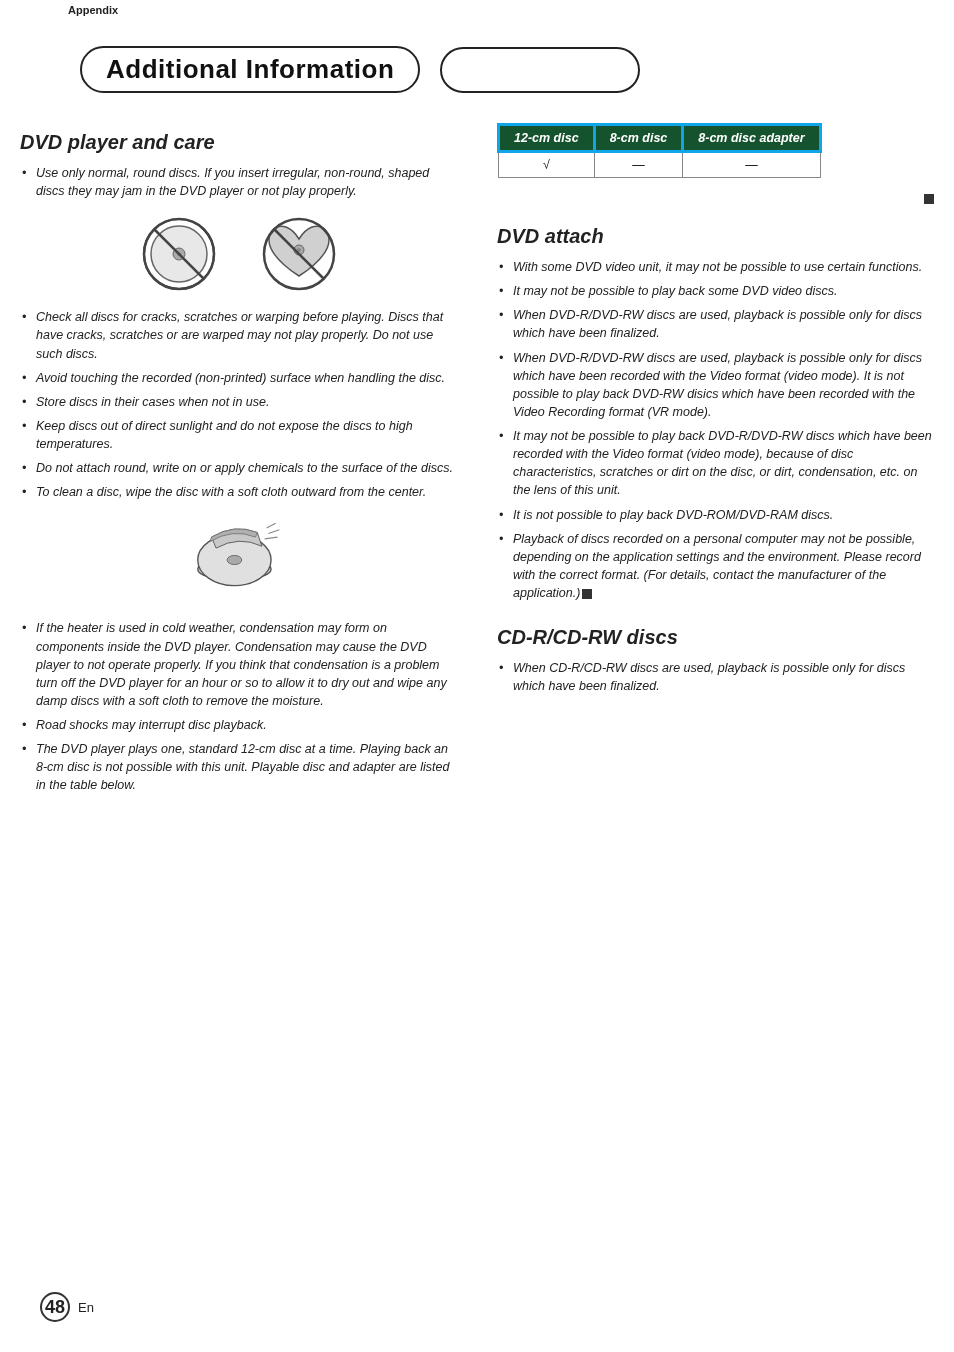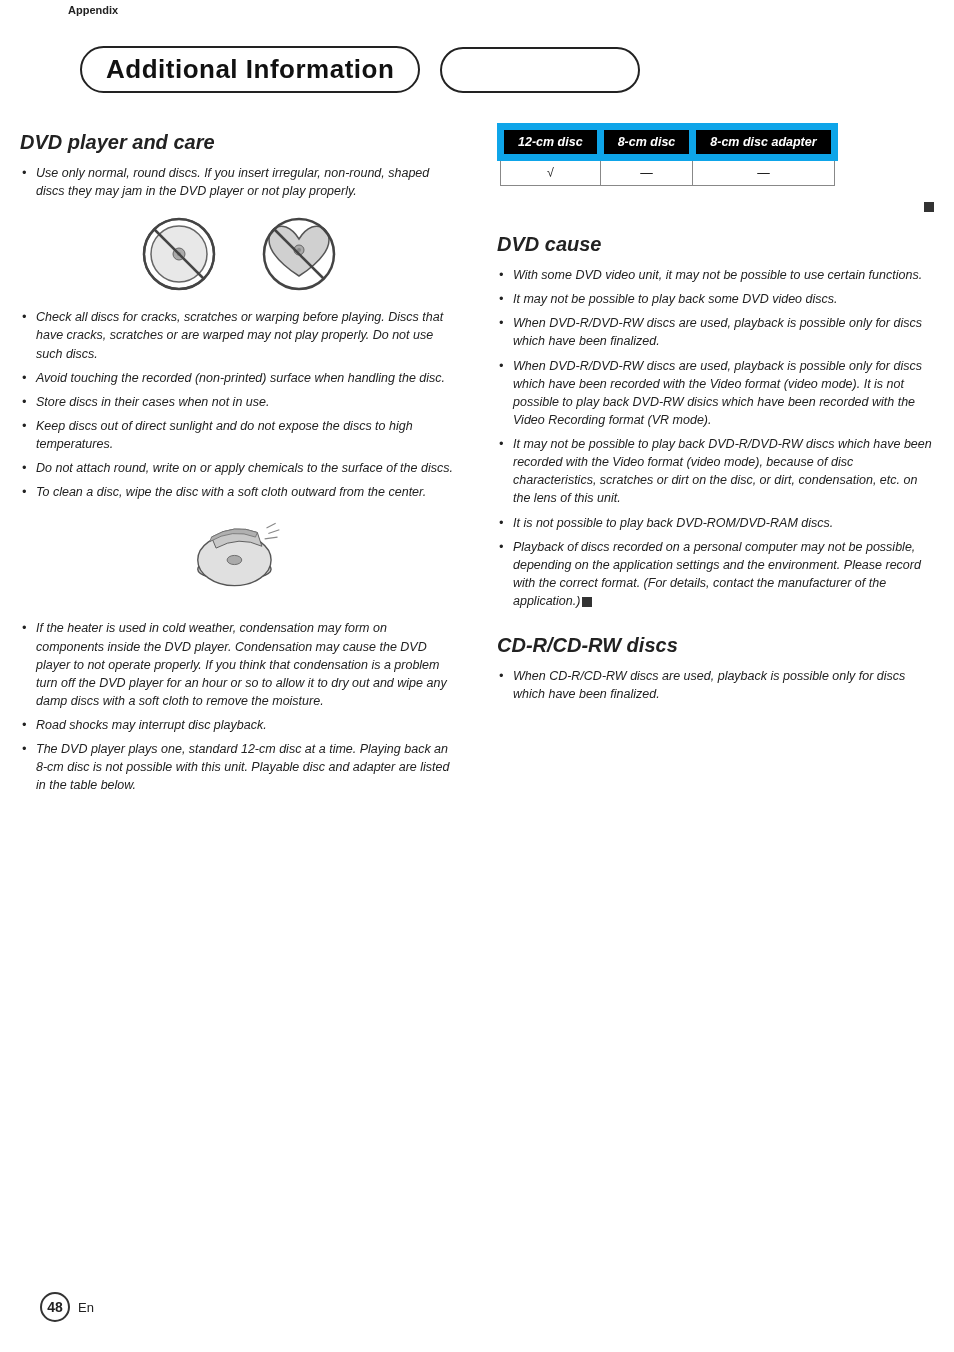--- a/index.html
+++ b/index.html
@@ -116,23 +116,23 @@
       margin: 14px 0;
     }
 
     
     .disc-table {
       border-collapse: collapse;
       margin-bottom: 12px;
       font-size: 12.5px;
     }
     .disc-table th {
-      background: #000000;
+      background: #14532d;
       color: #fff;
-      border: 7px solid #0ea5e9;
+      border: 3px solid #0ea5e9;
       padding: 5px 14px;
       text-align: center;
       font-weight: bold;
     }
     .disc-table td {
       border: 1px solid #888;
       padding: 5px 14px;
       text-align: center;
     }
 
@@ -155,21 +155,21 @@
     }
     .page-number-badge {
       display: inline-flex;
       align-items: center;
       justify-content: center;
       border: 2px solid #333;
       border-radius: 50%;
       width: 30px;
       height: 30px;
       font-weight: bold;
-      font-size: 14px;
+      font-size: 18px;
       margin-right: 8px;
     }
     .en-label {
       font-size: 13px;
       text-align: right;
     }
 
     
     svg.disc-svg {
       width: 80px;
@@ -273,21 +273,21 @@
           <td>√</td>
           <td>—</td>
           <td>—</td>
         </tr>
       </tbody>
     </table>
     <div style="text-align:right; margin-bottom:20px;">
       <span class="stop-icon"></span>
     </div>
 
-    <h2 class="section-heading">DVD cause</h2>
+    <h2 class="section-heading">DVD attach</h2>
     <ul class="content-list">
       <li>With some DVD video unit, it may not be possible to use certain functions.</li>
       <li>It may not be possible to play back some DVD video discs.</li>
       <li>When DVD-R/DVD-RW discs are used, playback is possible only for discs which have been finalized.</li>
       <li>When DVD-R/DVD-RW discs are used, playback is possible only for discs which have been recorded with the Video format (video mode). It is not possible to play back DVD-RW disics which have been recorded with the Video Recording format (VR mode).</li>
       <li>It may not be possible to play back DVD-R/DVD-RW discs which have been recorded with the Video format (video mode), because of disc characteristics, scratches or dirt on the disc, or dirt, condensation, etc. on the lens of this unit.</li>
       <li>It is not possible to play back DVD-ROM/DVD-RAM discs.</li>
       <li>
         <span>Playback of discs recorded on a personal computer may not be possible, depending on the application settings and the environment. Please record with the correct format. (For details, contact the manufacturer of the application.)</span><span class="stop-icon"></span>
       </li>

